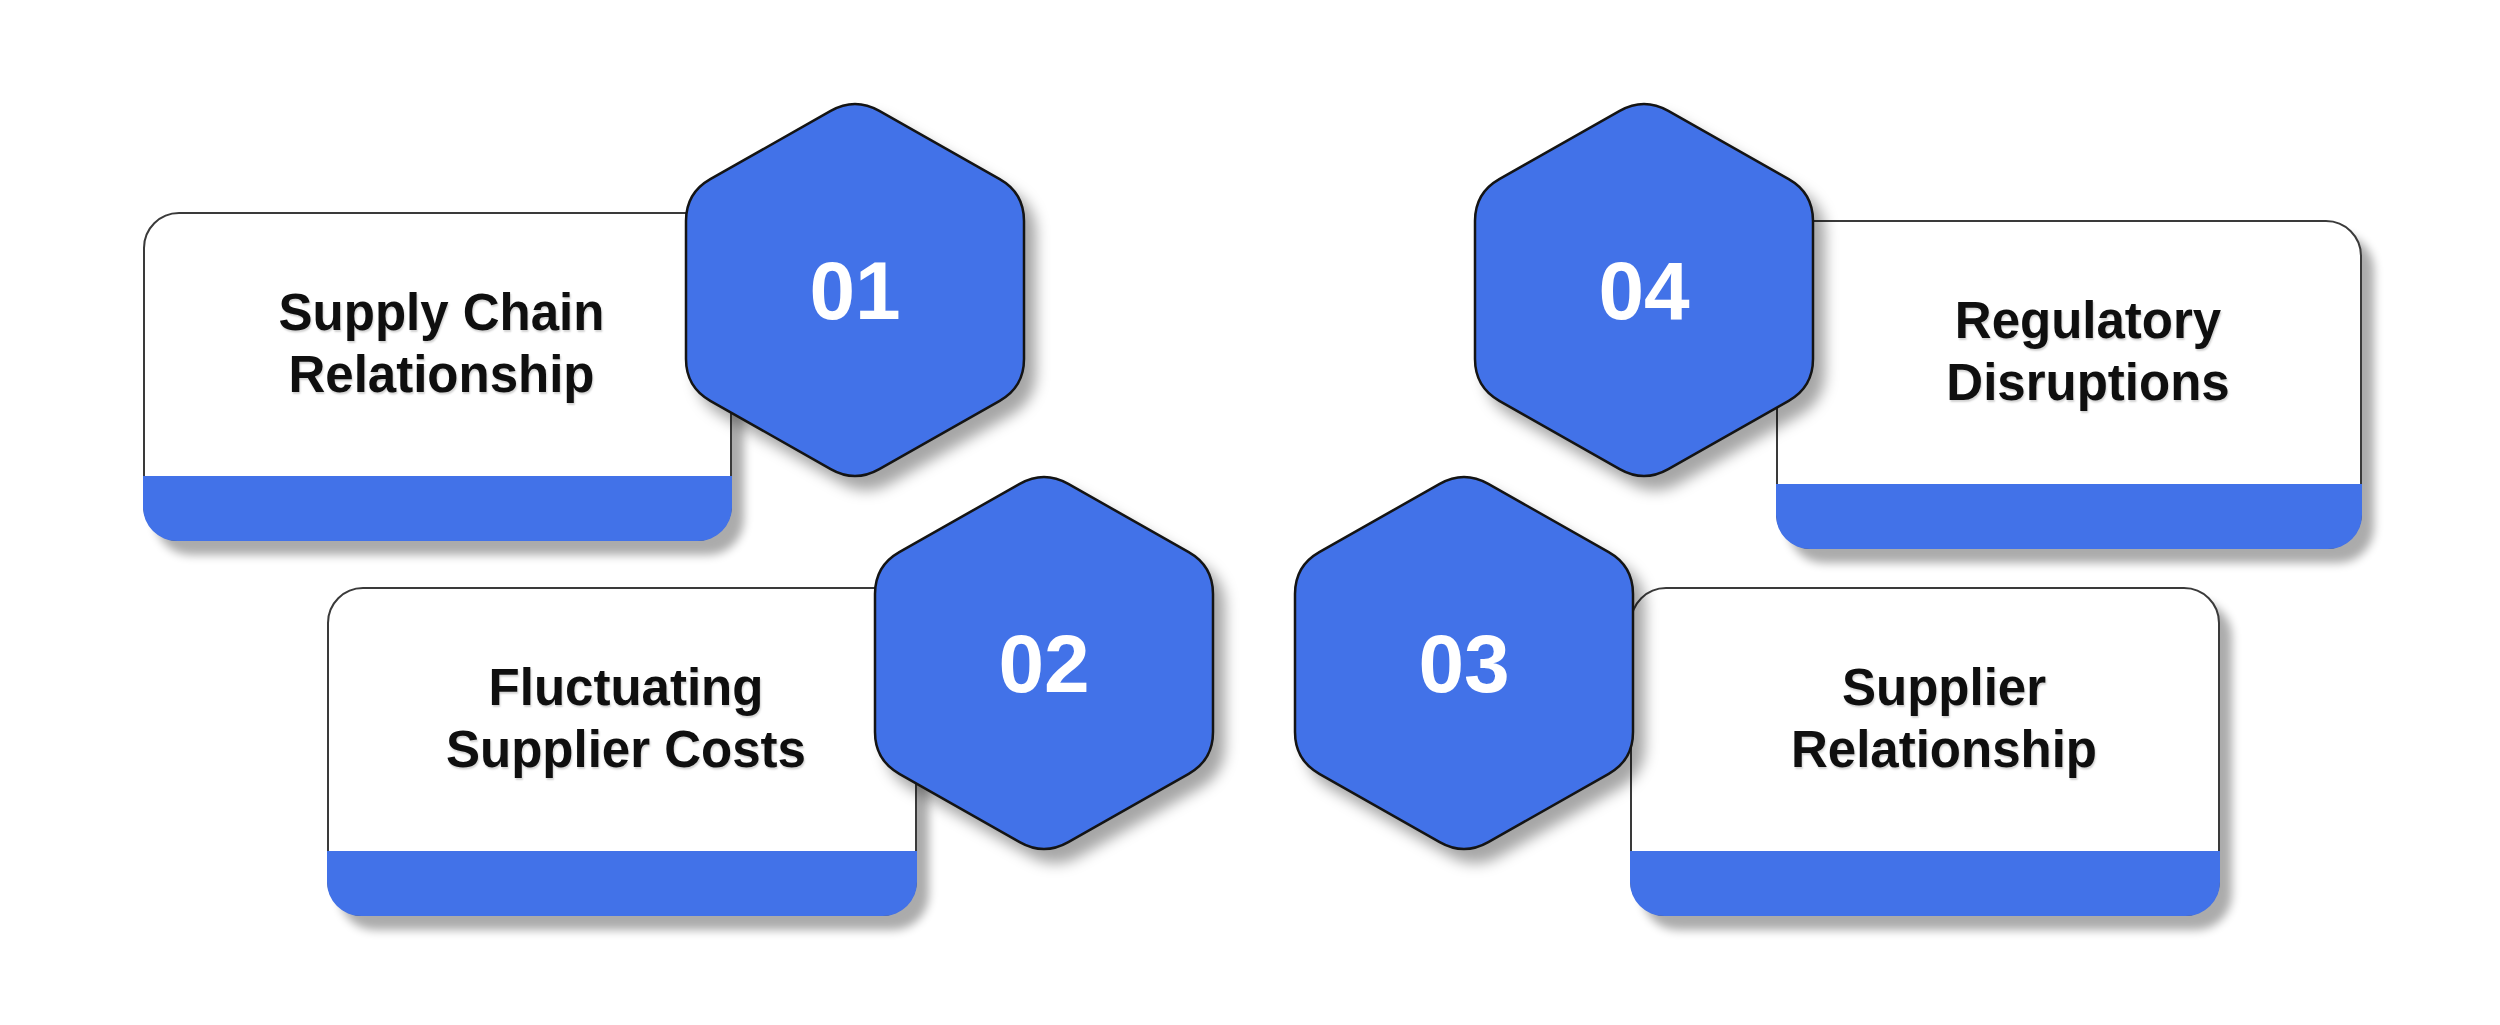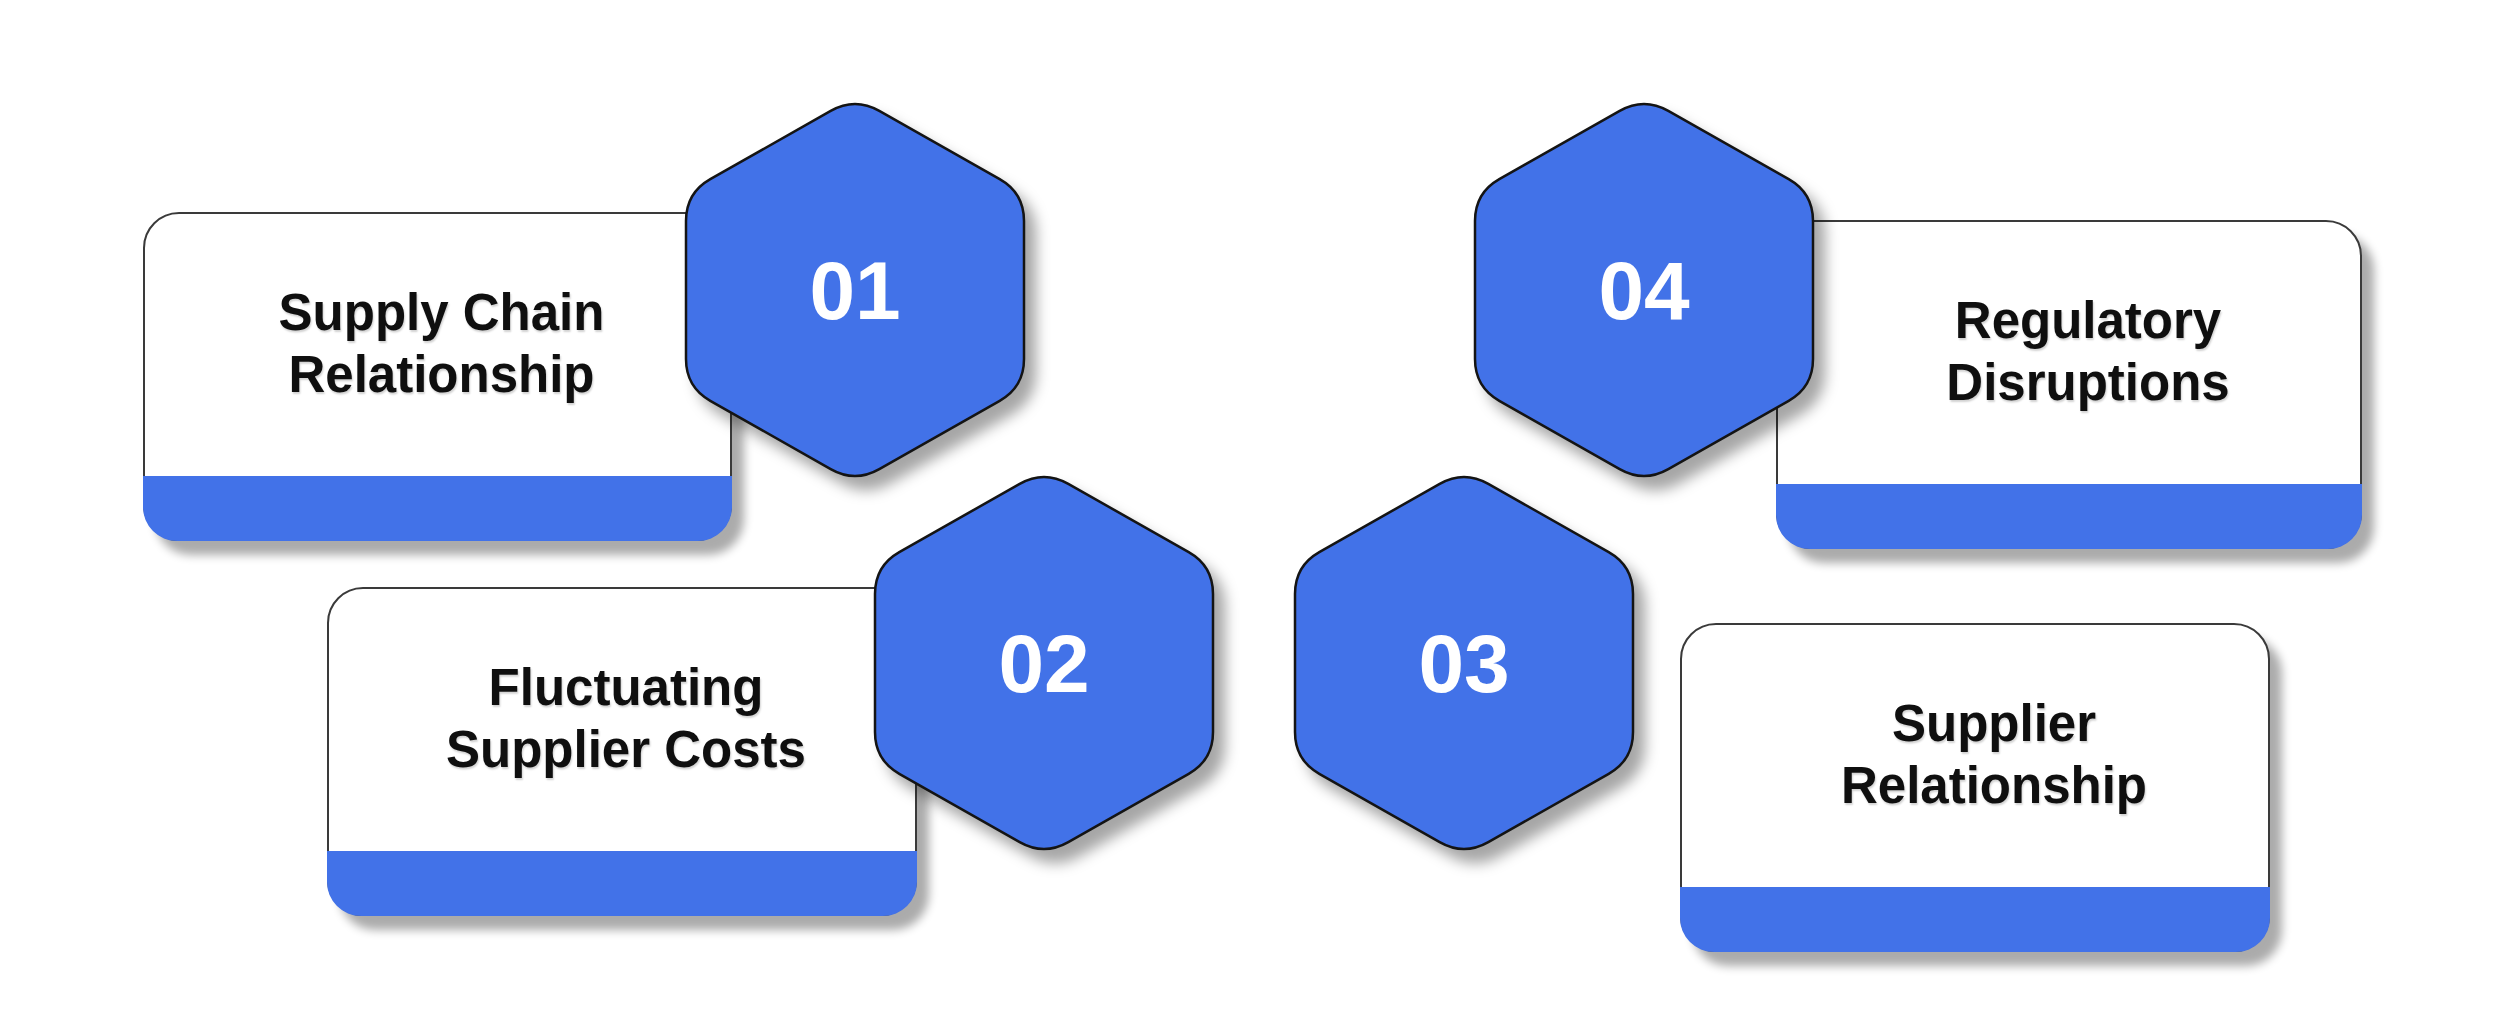--- a/index.html
+++ b/index.html
@@ -59,21 +59,21 @@
   }
   .hex text {
     font-family: "Liberation Sans", sans-serif;
     font-size: 82px;
     font-weight: bold;
     fill: #ffffff;
   }
   
   #card-1 { left: 143px;  top: 212px; width: 585px; height: 325px; }
   #card-2 { left: 327px;  top: 587px; width: 586px; height: 325px; }
-  #card-3 { left: 1680px; top: 587px; width: 586px; height: 325px; margin-top: 36px; }
+  #card-3 { left: 1630px; top: 587px; width: 586px; height: 325px; }
   #card-4 { left: 1776px; top: 220px; width: 582px; height: 325px; }
   #hex-1  { left: 686px;  top: 97px; text-align: right;  }
   #hex-2  { left: 875px;  top: 470px; }
   #hex-3  { left: 1285px; top: 470px; padding-left: 10px; }
   #hex-4  { left: 1475px; top: 97px;  }
 </style>
 </head>
 <body>
 
 <div class="canvas">

